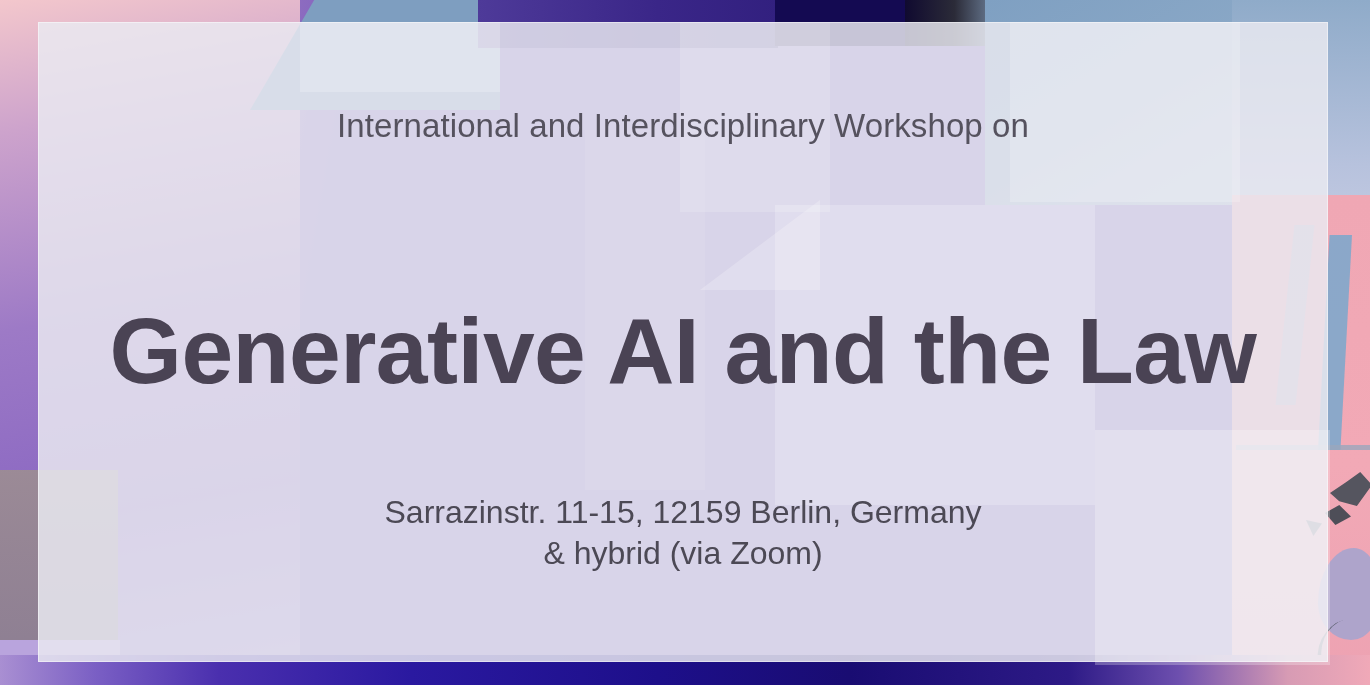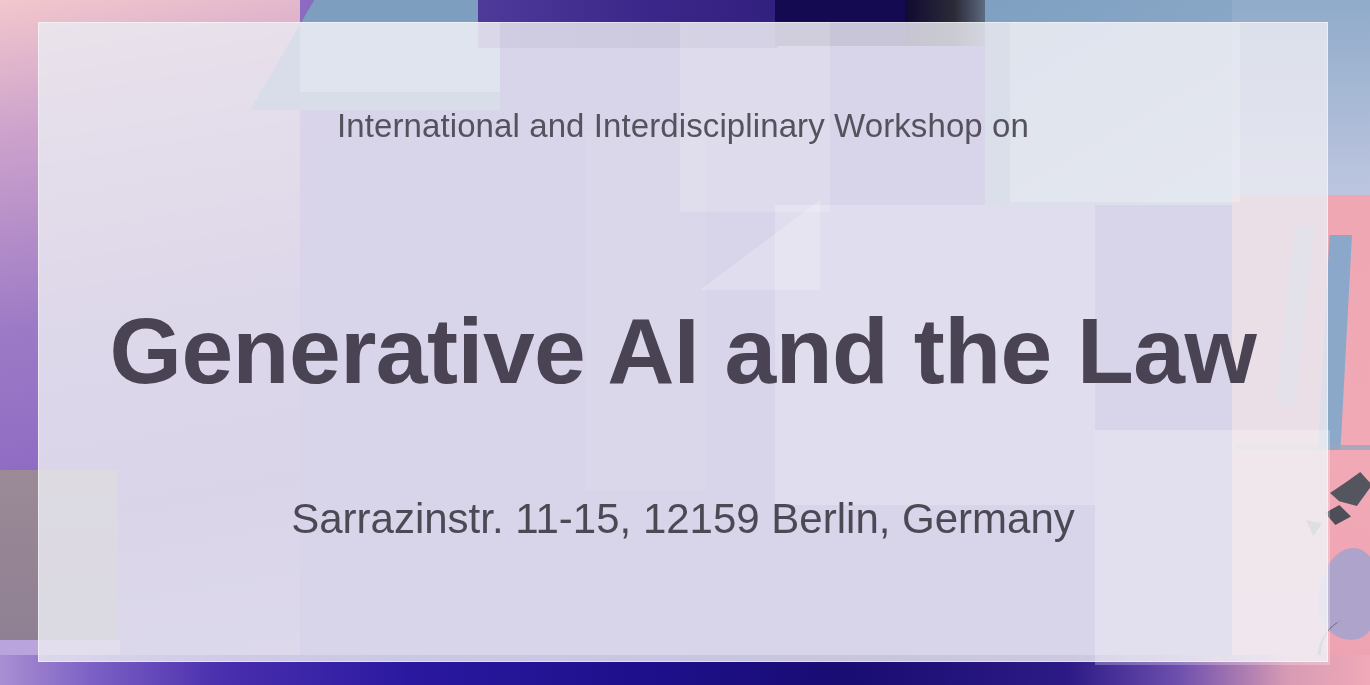--- a/index.html
+++ b/index.html
@@ -274,21 +274,21 @@
     font-size: 46px;
     font-weight: 400;
     color: #4e4b58;
     line-height: 1.15;
   }
 
   .venue {
     position: absolute;
     left: 0; right: 0;
     top: 470px;
-    font-size: 42px;
+    font-size: 32px;
     font-weight: 400;
     color: #4c4955;
     line-height: 1.28;
   }
   .venue-line { display: block; }
 </style>
 </head>
 <body>
 
 <div id="poster">
@@ -328,17 +328,18 @@
 
   <div class="content">
 
     <div class="subtitle">International and Interdisciplinary Workshop on</div>
 
     <h1 class="title">Generative AI and the Law</h1>
 
 
     <div class="venue">
       <span class="venue-line">Sarrazinstr. 11-15, 12159 Berlin, Germany</span>
+      <span class="venue-line">&amp; hybrid (via Zoom)</span>
     </div>
 
   </div>
 
 </div>
 
 </body></html>

